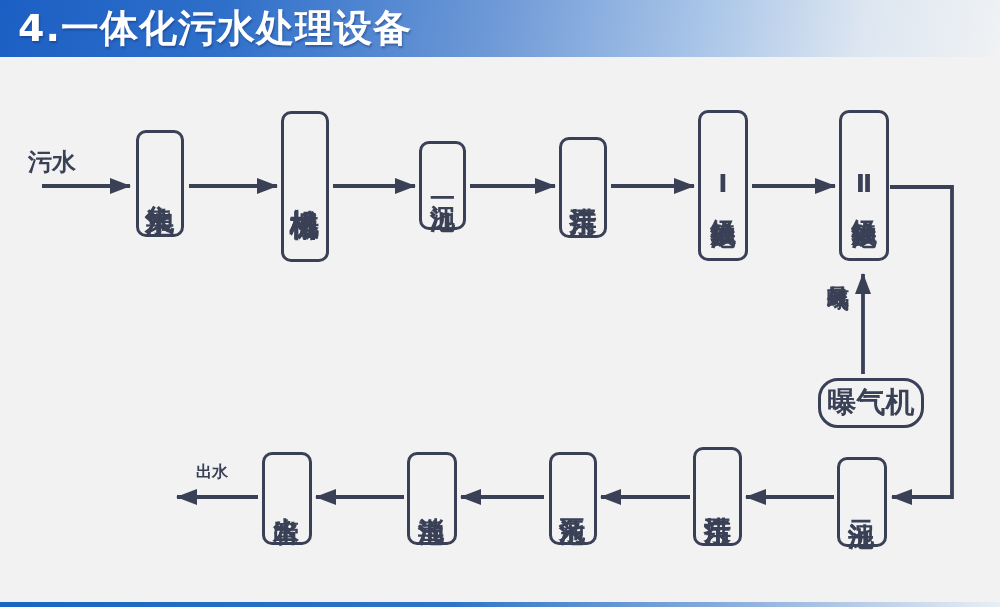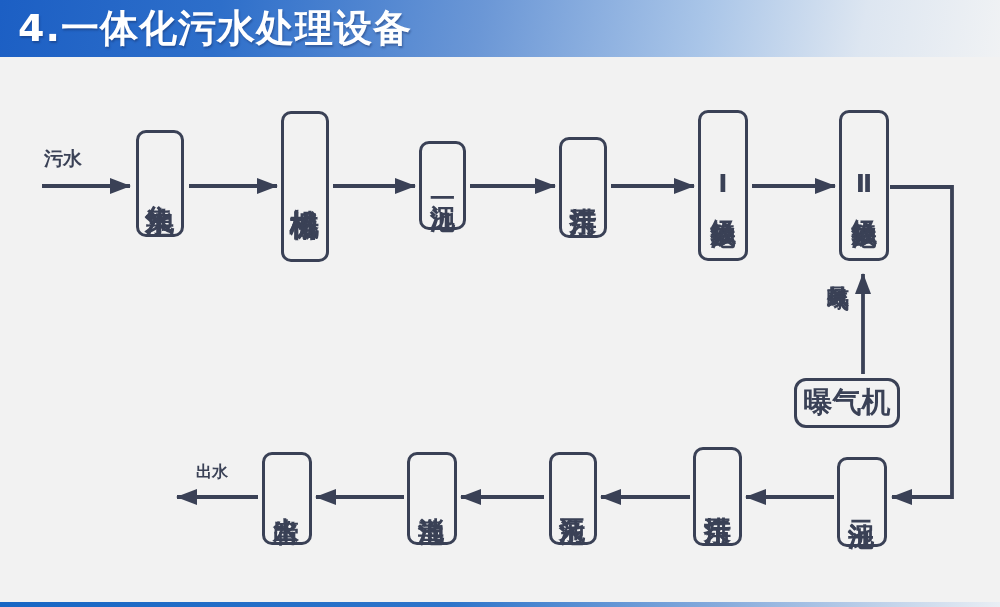--- a/index.html
+++ b/index.html
@@ -86,26 +86,26 @@
     </g>
   </svg>
 
   <div class="node v" style="left:136px;top:130px;width:48px;height:107px;font-size:29px">集水池</div>
   <div class="node v" style="left:281px;top:111px;width:48px;height:151px;font-size:29px">机械栅格</div>
   <div class="node v" style="left:419px;top:141px;width:47px;height:89px;font-size:25px">一沉池</div>
   <div class="node v" style="left:559px;top:137px;width:48px;height:101px;font-size:27px">排污泵</div>
   <div class="node v" style="left:698px;top:110px;width:50px;height:151px;font-size:25px">Ⅰ级接触池</div>
   <div class="node v" style="left:839px;top:110px;width:50px;height:151px;font-size:25px">Ⅱ级接触池</div>
 
-  <div class="node" style="left:794px;top:378px;width:106px;height:50px;font-size:29px;border-radius:12px">曝气机</div>
+  <div class="node" style="left:818px;top:378px;width:106px;height:50px;font-size:29px;border-radius:20px">曝气机</div>
   <div class="flabel v" style="left:823px;top:268px;font-size:22px;height:100px">鼓风曝气</div>
 
   <div class="node v" style="left:837px;top:457px;width:50px;height:90px;font-size:26px">二沉池</div>
   <div class="node v" style="left:693px;top:447px;width:49px;height:99px;font-size:27px">排污泵</div>
   <div class="node v" style="left:549px;top:452px;width:48px;height:93px;font-size:26px">污泵池</div>
   <div class="node v" style="left:407px;top:452px;width:50px;height:93px;font-size:26px">消毒池</div>
   <div class="node v" style="left:262px;top:452px;width:50px;height:93px;font-size:26px">出水管</div>
 
-  <div class="flabel" style="left:44px;top:146px;font-size:19px">污水</div>
+  <div class="flabel" style="left:28px;top:146px;font-size:24px">污水</div>
   <div class="flabel" style="left:196px;top:462px;font-size:16px">出水</div>
 
   <div class="footer-bar"></div>
 </div>
 
 </body></html>

